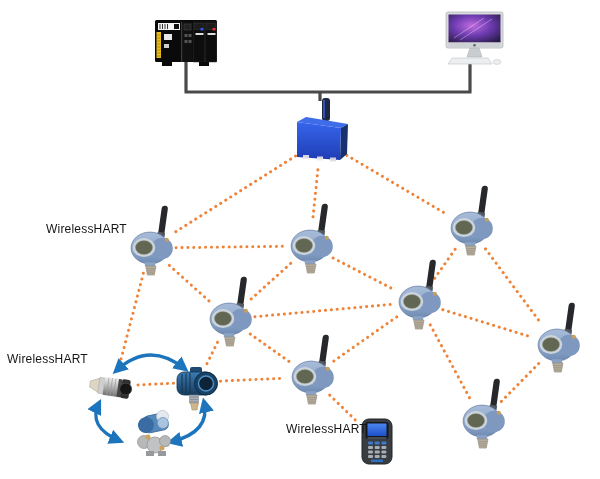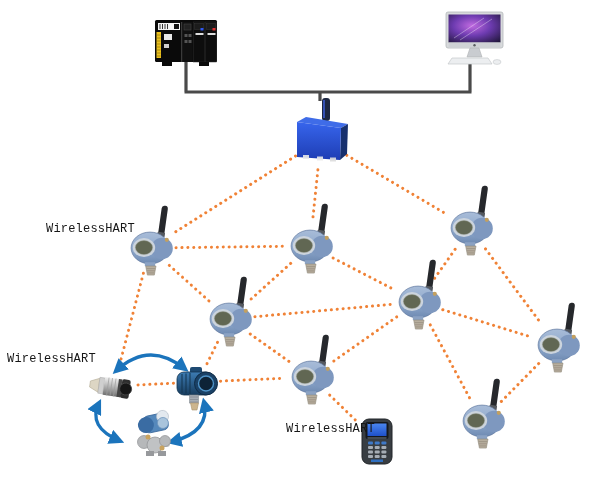--- a/index.html
+++ b/index.html
@@ -1,18 +1,18 @@
 <!DOCTYPE html>
 <html><head>
 <meta charset="utf-8">
 <style>
   html,body{margin:0;padding:0;background:#fff;}
   .stage{
     position:relative;width:600px;height:479px;background:#ffffff;
-    font-family:Liberation Mono, monospace;overflow:hidden;
+    font-family:Liberation Sans, sans-serif;overflow:hidden;
   }
   svg#scene{position:absolute;left:0;top:0;}
   .mesh-link{stroke:#f08236;stroke-width:3;stroke-dasharray:0.1 5.8;stroke-linecap:round;fill:none;}
   .wire{stroke:#4a4a4a;stroke-width:3.2;fill:none;}
   .cycle-arrow{stroke:#1b74bc;stroke-width:3.3;fill:none;}
   .label{
     position:absolute;font-size:12px;color:#161616;letter-spacing:0.2px;
     white-space:nowrap;
   }
   #label-left{left:46px;top:222px;}

